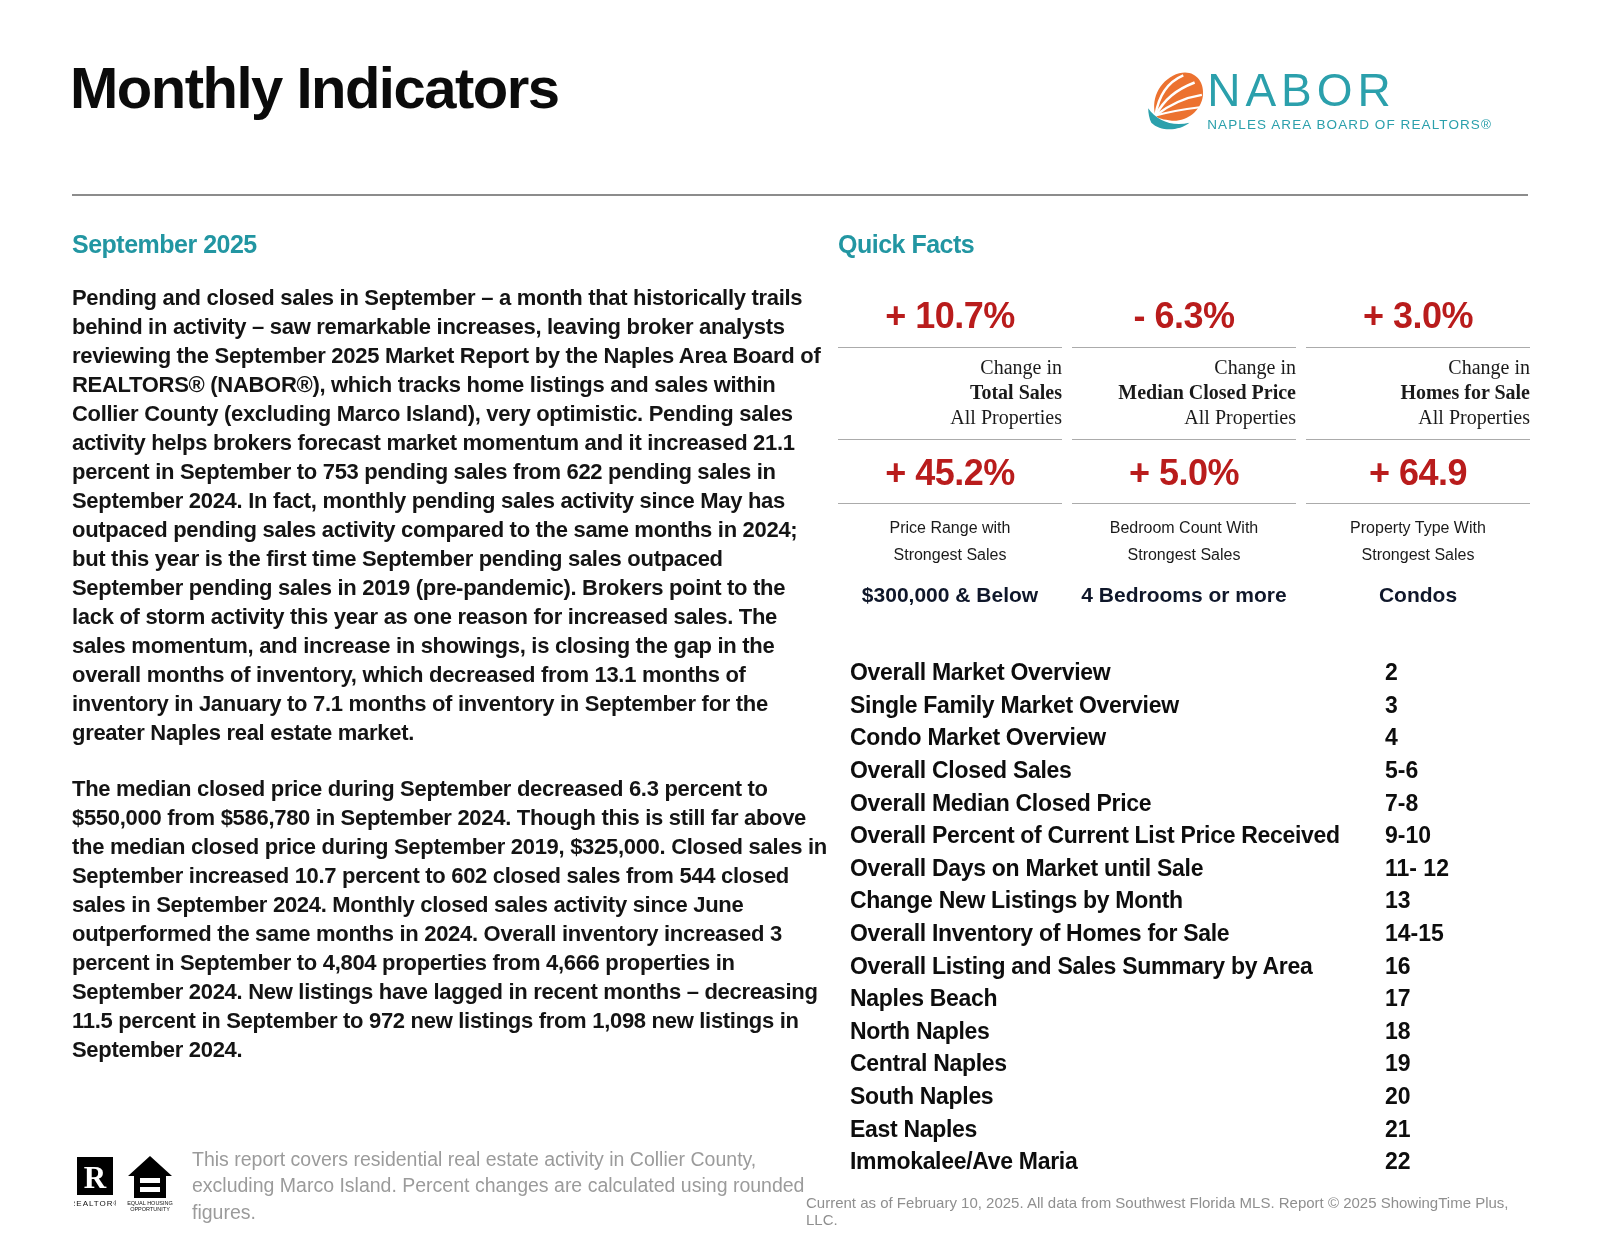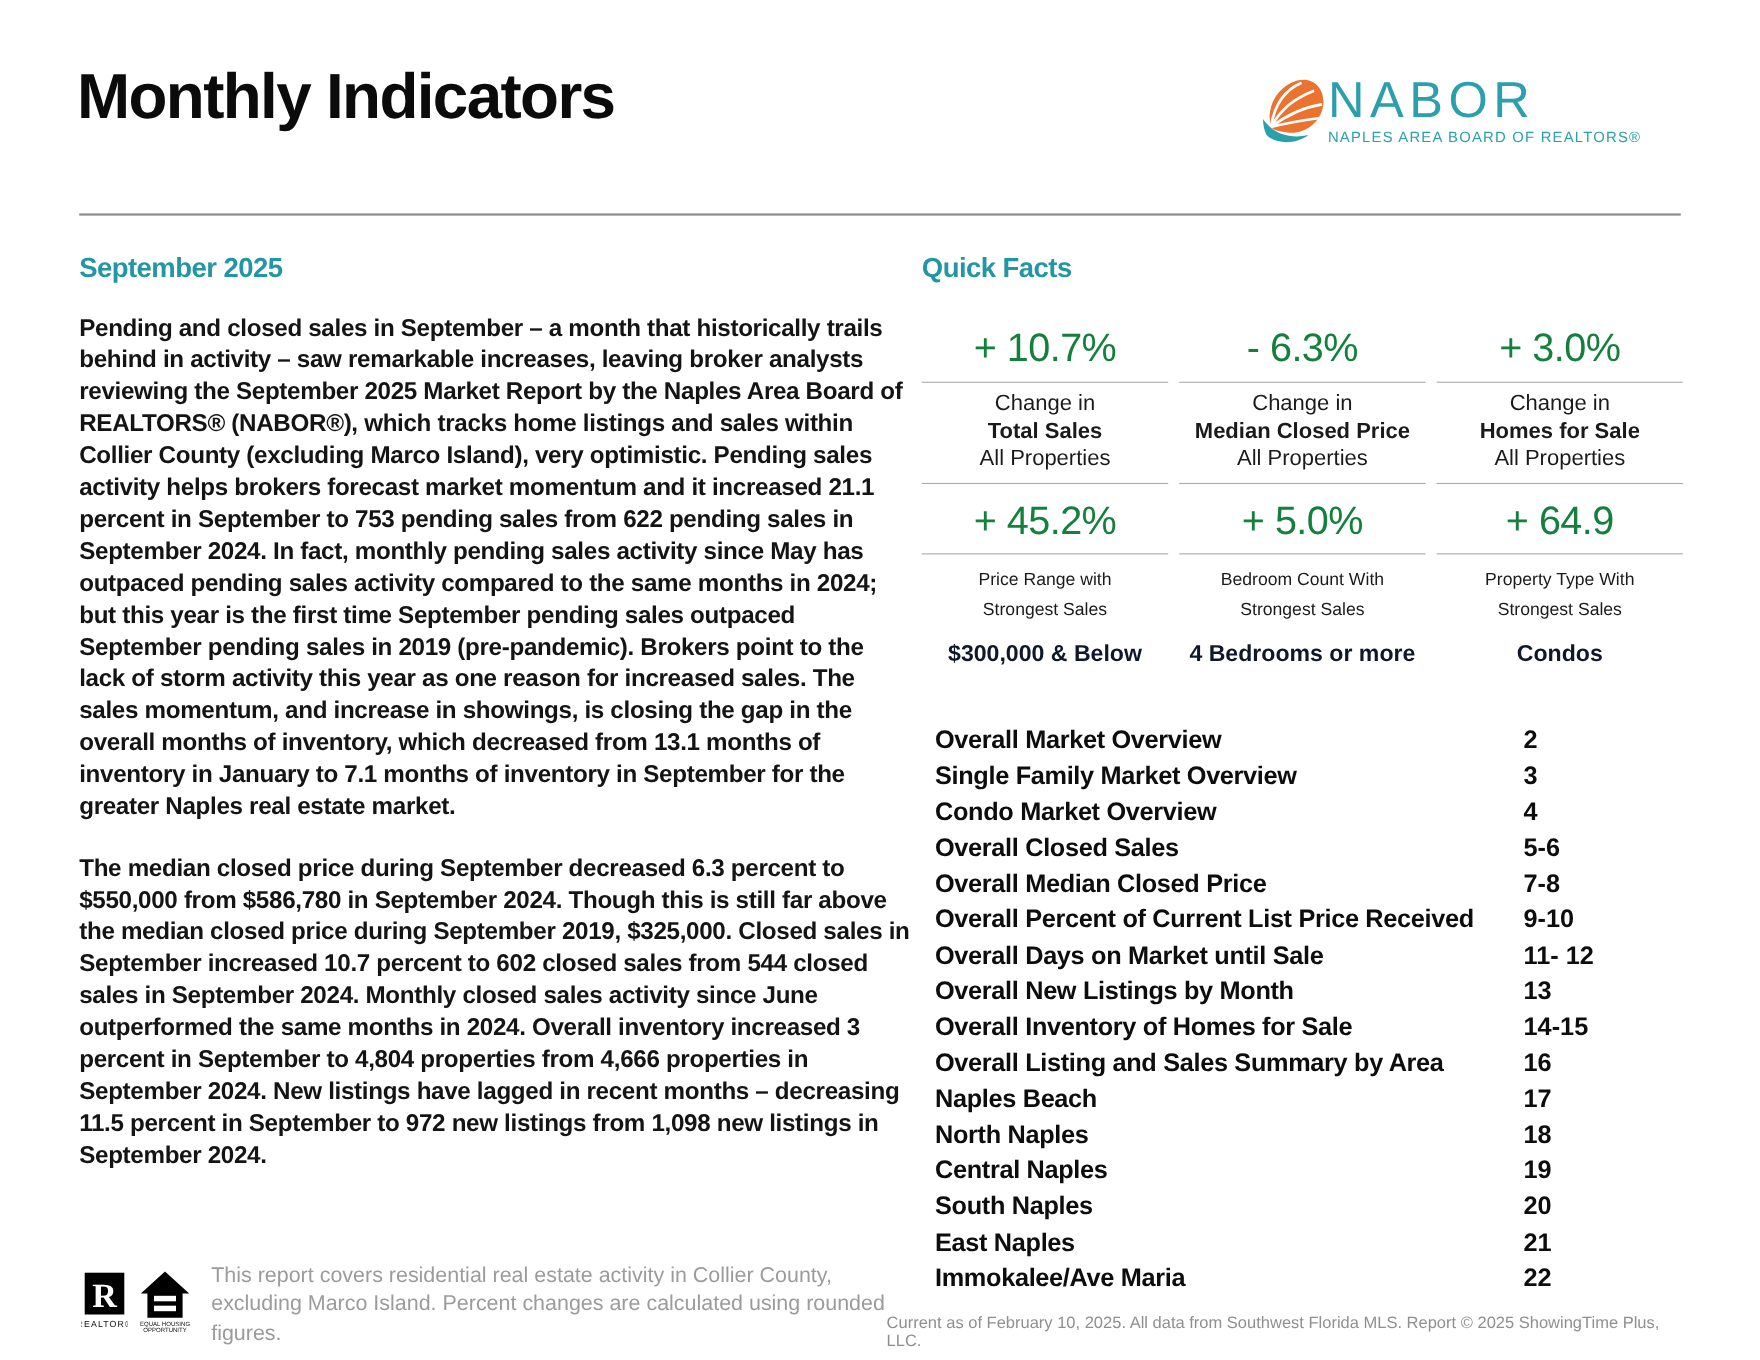--- a/index.html
+++ b/index.html
@@ -49,26 +49,26 @@
     display:flex;align-items:center;gap:18px;
   }
   .footnote-logos{display:flex;align-items:flex-end;gap:10px;flex:0 0 auto;}
   .footnote-text{
     font-size:19.5px;line-height:1.35;color:#9B9B9B;font-weight:400;
   }
   
   .right-col{position:absolute;left:838px;top:230px;width:692px;}
   .qf-row{display:grid;grid-template-columns:1fr 1fr 1fr;column-gap:10px;}
   .qf-value{
-    text-align:center;font-size:36px;font-weight:normal;color:#15803d;
+    text-align:center;font-size:36px;font-weight:bold;color:#b91c1c;
     letter-spacing:-0.5px;padding:13px 0 11px 0;line-height:1.1;
   }
   .qf-labelblock{
     border-top:1.5px solid #ABABAB;border-bottom:1.5px solid #ABABAB;
-    text-align:center;padding:7px 0 9px 0;
+    text-align:right;padding:7px 0 9px 0;font-family:Liberation Serif, serif;
   }
   .qf-labelblock div{font-size:20px;line-height:25px;color:#1a1a1a;}
   .qf-labelblock .b{font-weight:bold;}
   .qf-labelblock2{
     border-top:1.5px solid #ABABAB;text-align:center;padding:10px 0 0 0;
   }
   .qf-labelblock2 .lbl{font-size:16px;line-height:27px;color:#1a1a1a;}
   .qf-strong{font-size:21px;font-weight:bold;color:#0f172a;margin-top:15px;}
   
   .toc{margin-top:52px;padding-left:12px;}
@@ -210,21 +210,21 @@
       </div>
       <div class="toc-row">
         <span class="toc-label">Overall Percent of Current List Price Received</span>
         <span class="toc-page">9-10</span>
       </div>
       <div class="toc-row">
         <span class="toc-label">Overall Days on Market until Sale</span>
         <span class="toc-page">11- 12</span>
       </div>
       <div class="toc-row">
-        <span class="toc-label">Overall New Listings by Month</span>
+        <span class="toc-label">Change New Listings by Month</span>
         <span class="toc-page">13</span>
       </div>
       <div class="toc-row">
         <span class="toc-label">Overall Inventory of Homes for Sale</span>
         <span class="toc-page">14-15</span>
       </div>
       <div class="toc-row">
         <span class="toc-label">Overall Listing and Sales Summary by Area</span>
         <span class="toc-page">16</span>
       </div>

